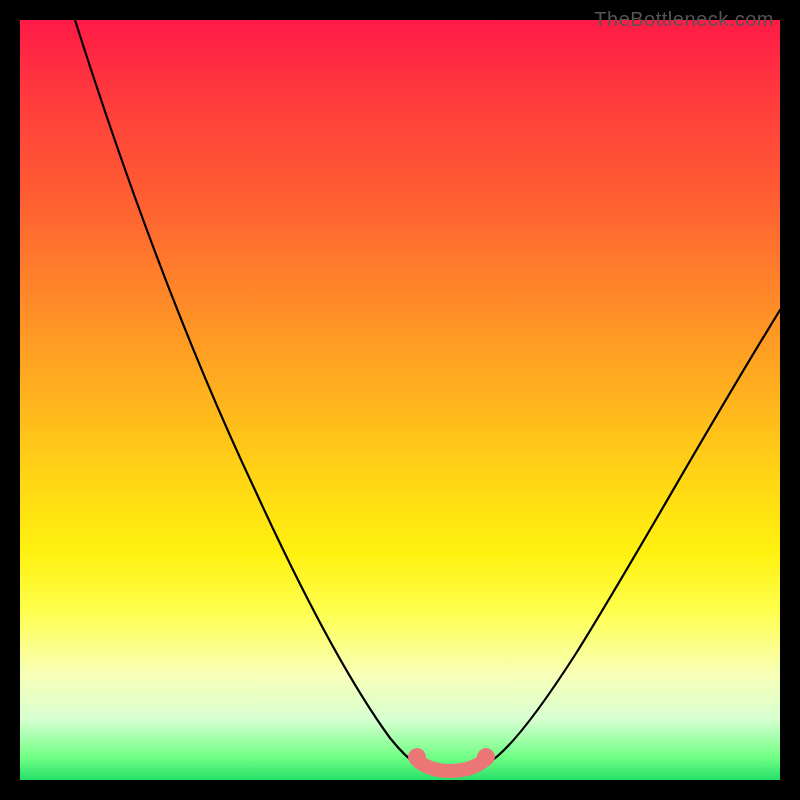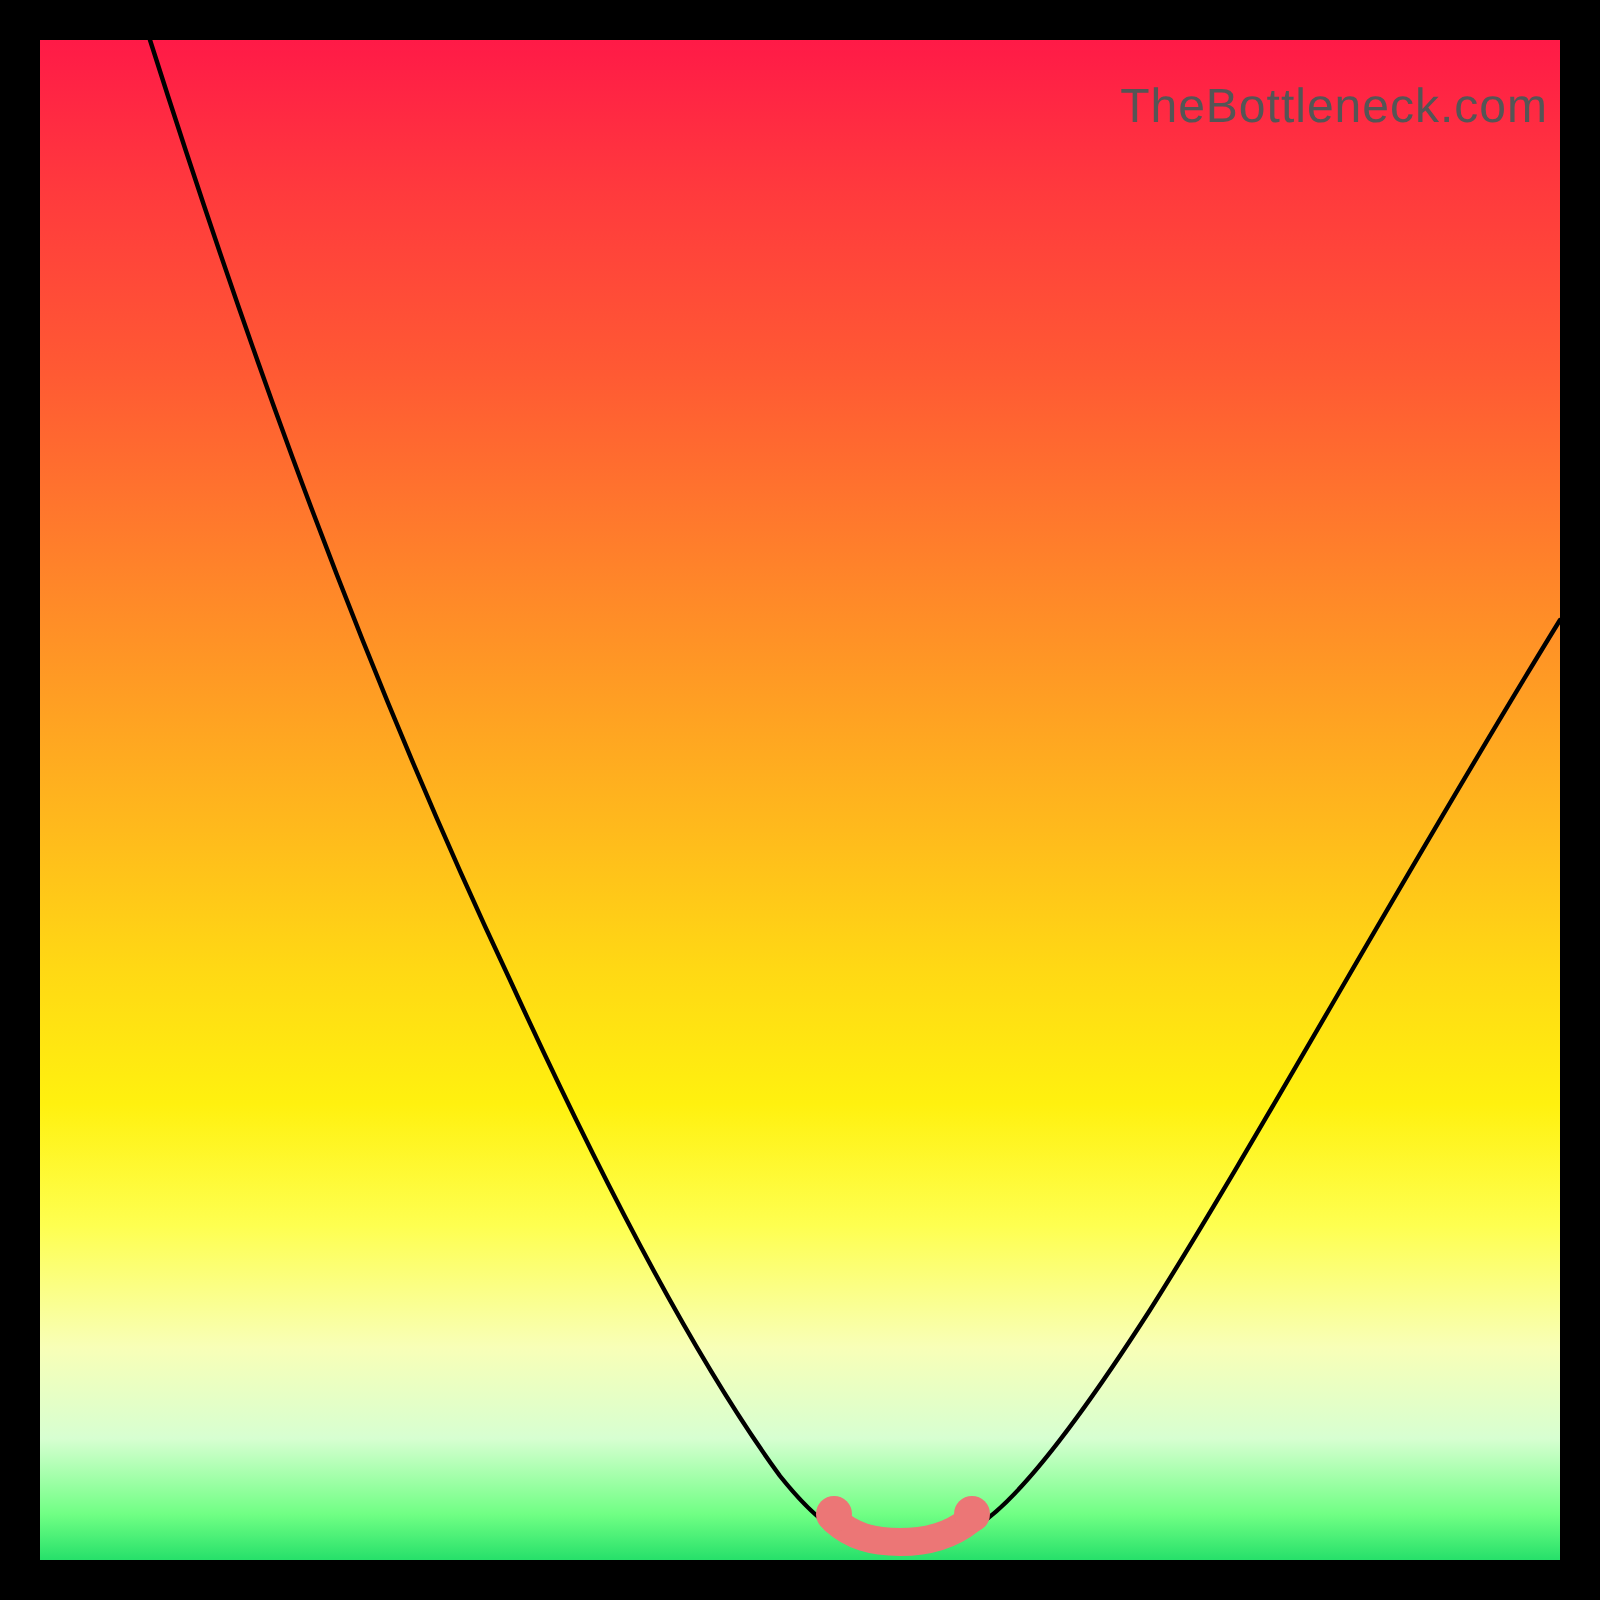--- a/index.html
+++ b/index.html
@@ -37,24 +37,24 @@
       #fff10f 70%,
       #feff50 78%,
       #f8ffb7 86%,
       #d7ffd1 92%,
       #70ff84 97%,
       #26e06a 100%
     );
   }
   .watermark {
     position: absolute;
-    top: 40px;
+    top: 8px;
     right: 26px;
     color: #555;
-    font-size: 24px;
+    font-size: 20px;
     font-weight: 500;
     letter-spacing: 0.5px;
     user-select: none;
   }
   svg.curves {
     position: absolute;
     left: 20px;
     top: 20px;
     width: 760px;
     height: 760px;

